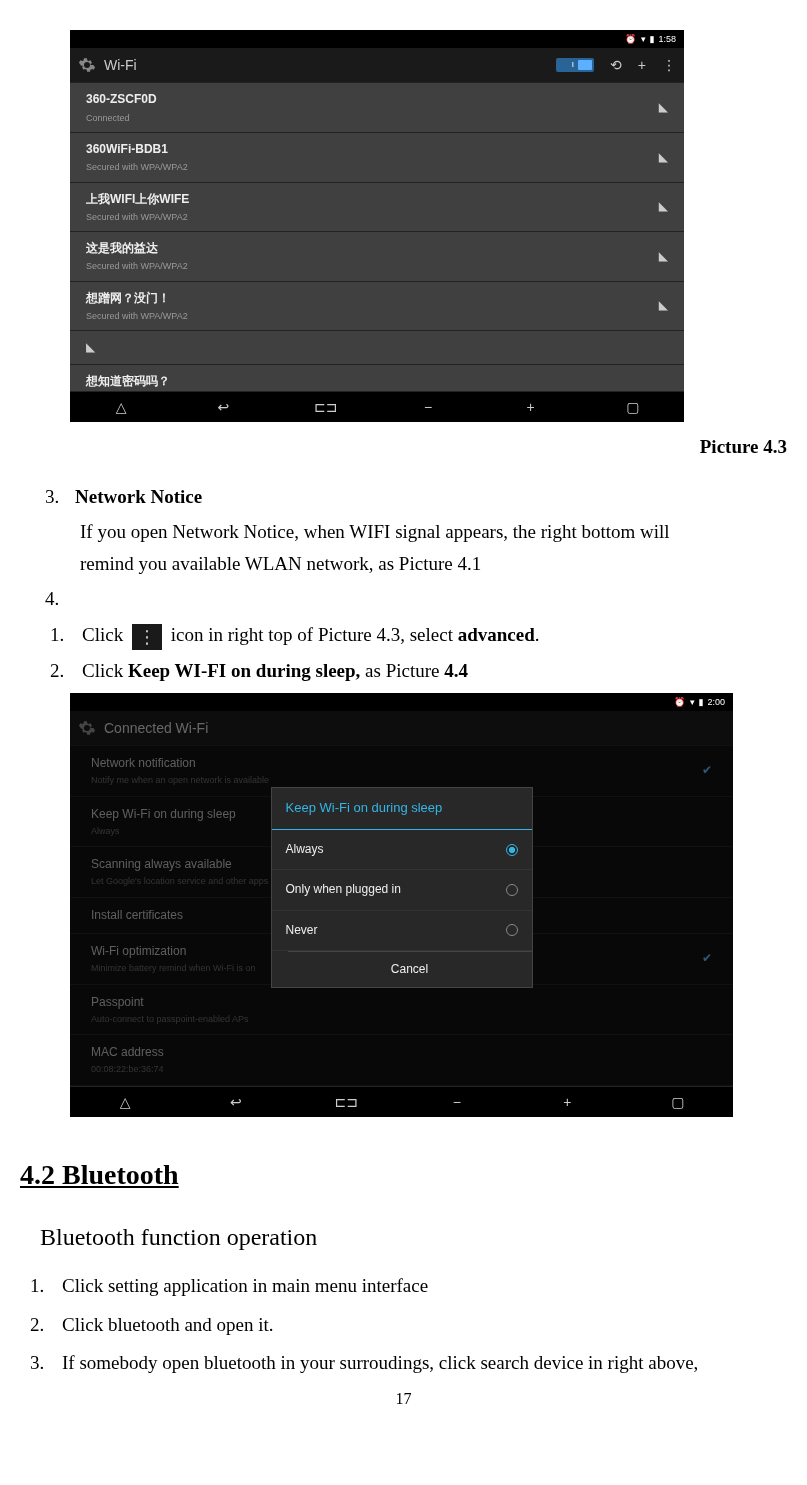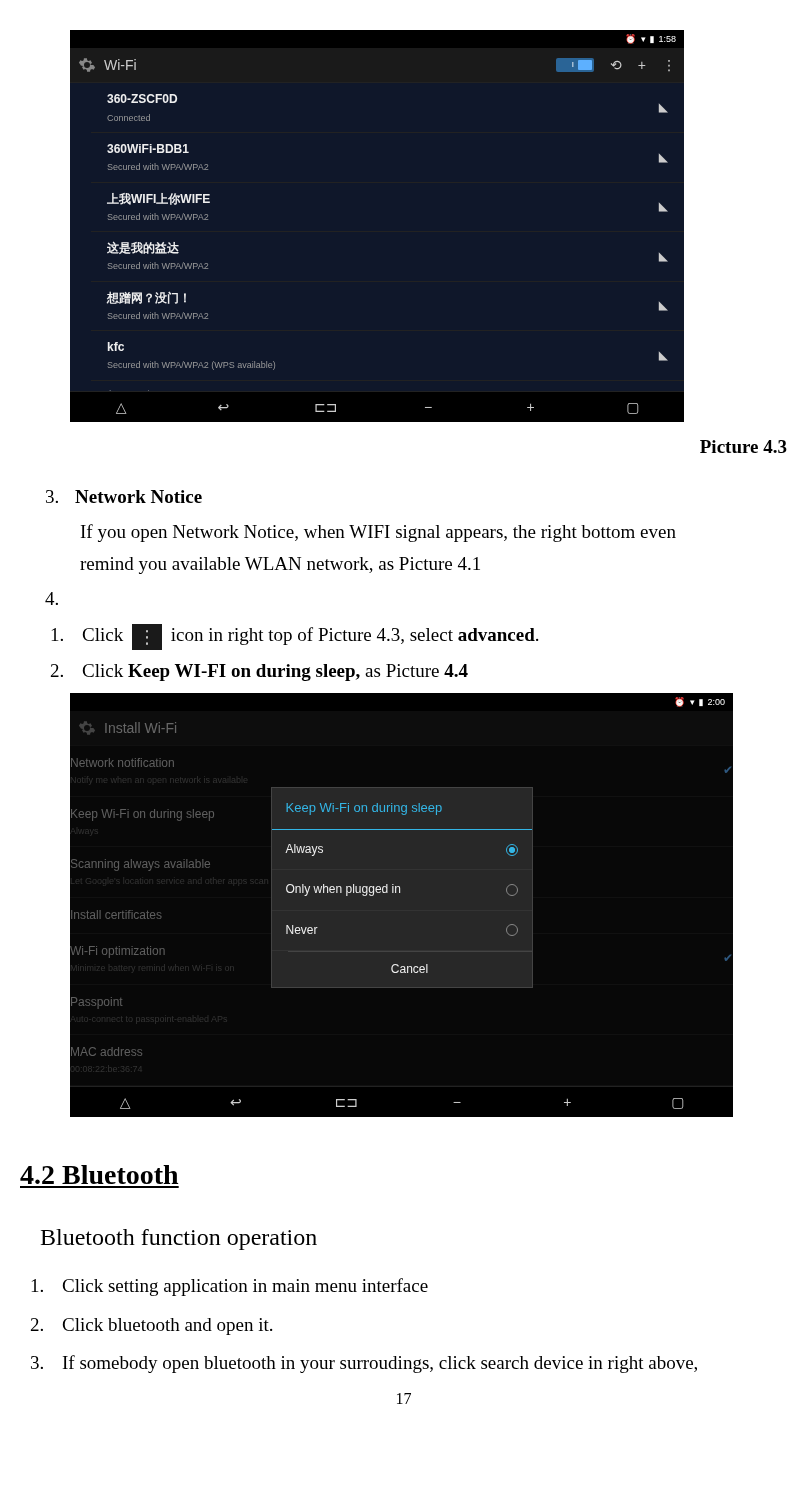--- a/index.html
+++ b/index.html
@@ -79,22 +79,21 @@
     .header-icons {
       display: flex;
       gap: 16px;
       align-items: center;
       color: #ccc;
     }
     .header-icon { font-size: 14px; }
     .wifi-list {
       flex: 1;
       overflow: hidden;
-      background: #0f172a;
-      padding-left: 21px;
+      background: #404040;
     }
     .wifi-item {
       display: flex;
       align-items: center;
       padding: 7px 16px;
       border-bottom: 1px solid #222;
     }
     .wifi-info { flex: 1; }
     .wifi-name { color: #eee; font-size: 12px; font-weight: bold; }
     .wifi-sub { color: #999; font-size: 9px; margin-top: 1px; }
@@ -137,21 +136,21 @@
       left: 50%;
       top: 50%;
       transform: translate(-50%, -50%);
       font-size: 18px;
     }
     h2.section { font-size: 28px; font-weight: bold; margin: 30px 0 20px 0; text-decoration: underline; }
     h3.subsection { font-size: 24px; font-weight: normal; margin: 10px 0 15px 20px; }
     .footer { text-align: center; font-size: 16px; }
     
     .adv-body { background: #111; flex: 1; position: relative; }
-    .adv-item { padding: 8px 0; border-bottom: 1px solid #222; gap: 34px; }
+    .adv-item { padding: 8px 21px; border-bottom: 1px solid #222; gap: 34px; }
     .adv-title { color: #bbb; font-size: 12px; }
     .adv-sub { color: #666; font-size: 9px; }
     .adv-item-row { display:flex; align-items:center; justify-content:space-between; }
     .check-icon { color: #5db0ff; font-size: 12px; }
     .dim { filter: brightness(0.5); }
     .dialog-overlay {
       position: absolute;
       top: 0; left: 0; right: 0; bottom: 0;
       display: flex;
       align-items: center;
@@ -249,24 +248,20 @@
         <span class="wifi-signal-icon">◣</span>
       </div>
       <div class="wifi-item">
         <div class="wifi-info">
           <div class="wifi-name">想蹭网？没门！</div>
           <div class="wifi-sub">Secured with WPA/WPA2</div>
         </div>
         <span class="wifi-signal-icon">◣</span>
       </div>
       <div class="wifi-item">
-        <div class="wifi-info">
-          <div class="wifi-name">kfc</div>
-          <div class="wifi-sub">Secured with WPA/WPA2 (WPS available)</div>
-        </div>
         <span class="wifi-signal-icon">◣</span>
       </div>
       <div class="wifi-item">
         <div class="wifi-info">
           <div class="wifi-name">想知道密码吗？</div>
 
         </div>
 
       </div>
     </div>
@@ -281,21 +276,21 @@
   </div>
 </div>
 <div class="caption">Picture 4.3</div>
 
 <div class="num-list">
   <div class="num-item">
     <span class="num">3.</span>
     <span class="bold">Network Notice</span>
   </div>
 </div>
-<div class="body-text">If you open Network Notice, when WIFI signal appears, the right bottom even</div>
+<div class="body-text">If you open Network Notice, when WIFI signal appears, the right bottom will</div>
 <div class="body-text">remind you available WLAN network, as Picture 4.1</div>
 
 <div class="num-list">
   <div class="num-item">
     <span class="num">4.</span>
   </div>
 </div>
 <div class="sub-item">
   <span class="sub-num">1.</span>
   <span>
@@ -318,21 +313,21 @@
       <span>▾</span>
       <span>▮</span>
       <span>2:00</span>
     </div>
     <div class="settings-header dim">
       <span class="gear-icon">
         <svg viewBox="0 0 24 24" width="18" height="18" fill="#888">
             <path d="M12 8a4 4 0 100 8 4 4 0 000-8zm9 4a7 7 0 01-.1 1.2l2 1.6-2 3.4-2.4-1a7 7 0 01-2 1.2l-.4 2.6h-4l-.4-2.6a7 7 0 01-2-1.2l-2.4 1-2-3.4 2-1.6A7 7 0 013 12a7 7 0 01.1-1.2l-2-1.6 2-3.4 2.4 1a7 7 0 012-1.2L7.9 3h4l.4 2.6a7 7 0 012 1.2l2.4-1 2 3.4-2 1.6c.07.4.1.8.1 1.2z"></path>
           </svg>
       </span>
-      <span class="header-title">Install Wi-Fi</span>
+      <span class="header-title">Connected Wi-Fi</span>
     </div>
     <div class="adv-body dim">
       <div class="adv-item adv-item-row">
         <div>
           <div class="adv-title">Network notification</div>
           <div class="adv-sub">Notify me when an open network is available</div>
         </div>
         <span class="check-icon">✔</span>
       </div>
       <div class="adv-item">

